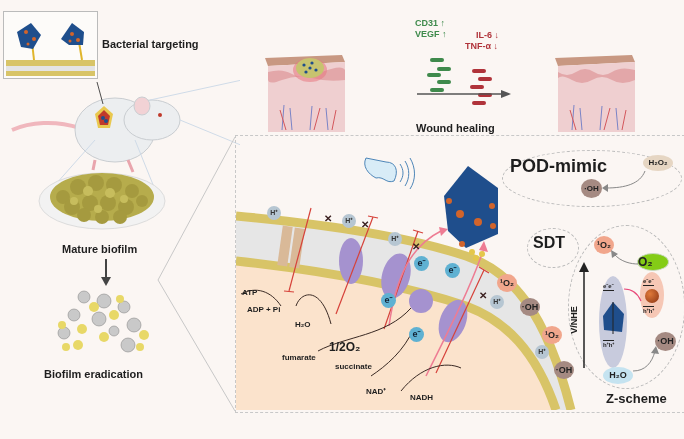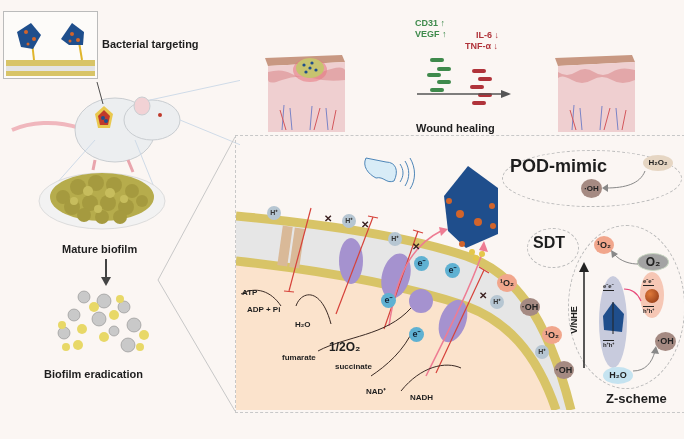--- a/index.html
+++ b/index.html
@@ -275,21 +275,21 @@
 <svg class="abs" style="left:600px;top:168px;" width="50" height="25">
   <path d="M45,3 C40,16 25,20 6,20" stroke="#888" fill="none"></path>
   <polygon points="8,16 2,20 8,24" fill="#888"></polygon>
 </svg>
 
 <div class="abs" style="left:527px;top:228px;width:50px;height:38px;border:1px dashed #bbb;border-radius:50%;"></div>
 <div class="abs lbl" style="left:533px;top:234px;font-size:16px;">SDT</div>
 <div class="abs" style="left:568px;top:225px;width:115px;height:162px;border:1px dashed #bbb;border-radius:50%;"></div>
 
 <div class="abs" style="left:594px;top:236px;width:20px;height:18px;border-radius:50%;background:#f1a68c;font-size:9px;font-weight:bold;color:#222;text-align:center;line-height:18px;">¹O₂</div>
-<div class="abs" style="left:637px;top:253px;width:30px;height:16px;border-radius:50%;background:#a3a3a3;border:1px solid #c9d7c2;font-size:12px;font-weight:bold;color:#222;text-align:center;line-height:16px;">O₂</div>
+<div class="abs" style="left:637px;top:253px;width:30px;height:16px;border-radius:50%;background:#84cc16;border:1px solid #c9d7c2;font-size:12px;font-weight:bold;color:#222;text-align:left;line-height:16px;">O₂</div>
 <svg class="abs" style="left:606px;top:248px;" width="35" height="20">
   <path d="M32,16 C25,16 15,14 8,6" stroke="#888" fill="none"></path>
   <polygon points="5,2 12,6 6,10" fill="#888"></polygon>
 </svg>
 
 <svg class="abs" style="left:576px;top:262px;" width="16" height="108">
   <line x1="8" y1="8" x2="8" y2="106" stroke="#222" stroke-width="1.5"></line>
   <polygon points="3,10 8,0 13,10" fill="#222"></polygon>
 </svg>
 <div class="abs lbl" style="left:560px;top:315px;font-size:9px;transform:rotate(-90deg);transform-origin:center;">V/NHE</div>

